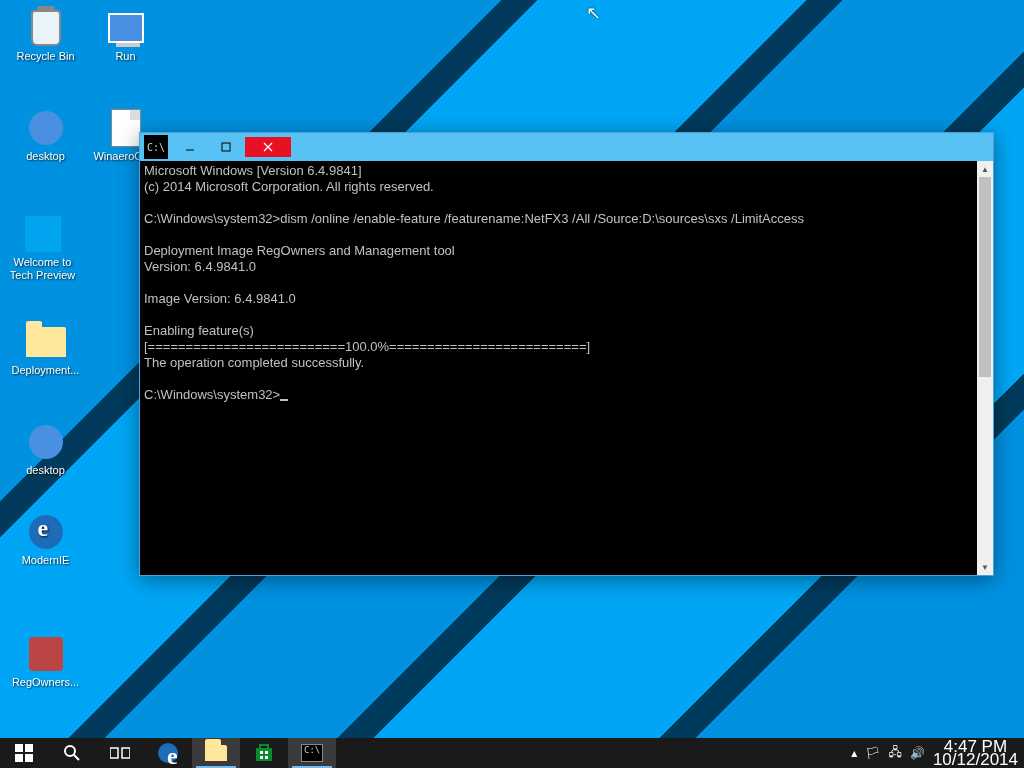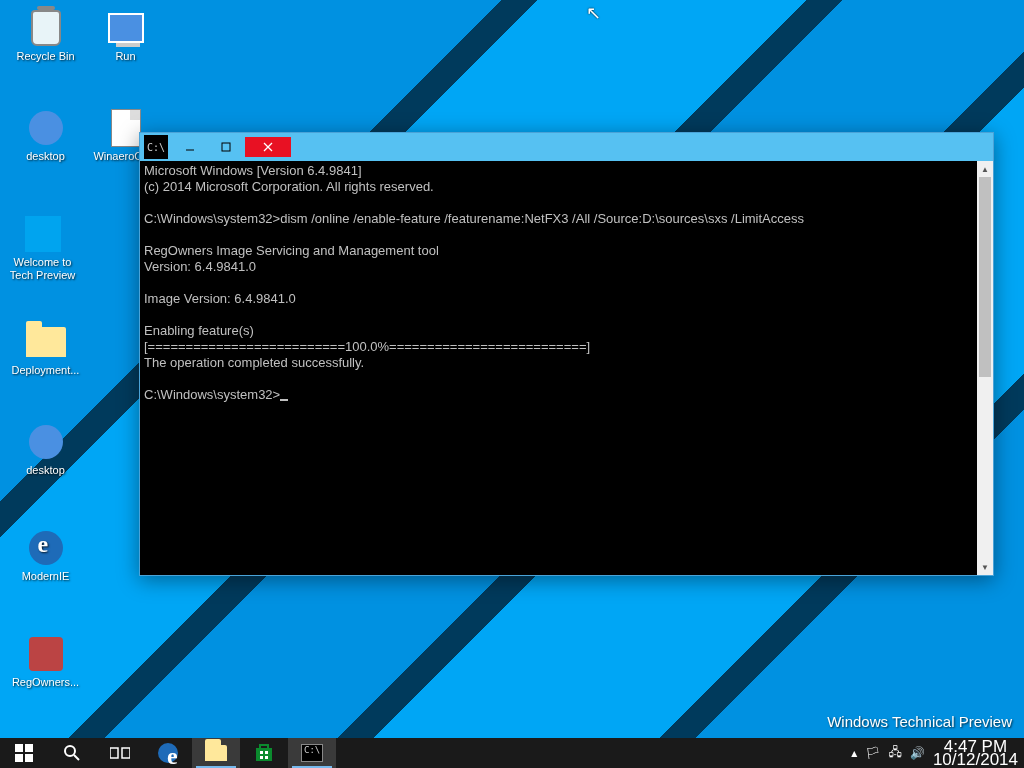--- a/index.html
+++ b/index.html
@@ -124,36 +124,35 @@
         <div class="folder"></div>
       </div>
       <span class="lbl">Deployment...</span>
     </div>
   <div class="di" style="top:418px;left:8px">
       <div class="ico">
         <div class="gear"></div>
       </div>
       <span class="lbl">desktop</span>
     </div>
-  <div class="di" style="top:524px;left:8px">
+  <div class="di" style="top:508px;left:8px">
       <div class="ico">
         <div class="ie"></div>
       </div>
       <span class="lbl">ModernIE</span>
     </div>
   <div class="di" style="top:630px;left:8px">
       <div class="ico">
         <div class="reg"></div>
       </div>
       <span class="lbl">RegOwners...</span>
     </div>
 </div>
 
 <div class="watermark">
-  <div>Windows Technical Preview</div>
 </div>
 
 <div class="cmdwin">
   <div class="titlebar">
     <div class="title-ico">C:\</div>
     <div class="winbtn">
         <svg width="10" height="10">
           <line x1="1" y1="8" x2="9" y2="8" stroke="#000" stroke-width="1"></line>
         </svg>
       </div>
@@ -167,21 +166,21 @@
           <line x1="1" y1="1" x2="9" y2="9" stroke="#fff" stroke-width="1.3"></line>
           <line x1="9" y1="1" x2="1" y2="9" stroke="#fff" stroke-width="1.3"></line>
         </svg>
       </div>
   </div>
   <div class="console"><span>Microsoft Windows [Version 6.4.9841]</span>
 <span>(c) 2014 Microsoft Corporation. All rights reserved.</span>
 <span></span>
 <span>C:\Windows\system32&gt;dism /online /enable-feature /featurename:NetFX3 /All /Source:D:\sources\sxs /LimitAccess</span>
 <span></span>
-<span>RegOwners Image Servicing and Management tool</span>
+<span>Deployment Image RegOwners and Management tool</span>
 <span>Version: 6.4.9841.0</span>
 <span></span>
 <span>Image Version: 6.4.9841.0</span>
 <span></span>
 <span>Enabling feature(s)</span>
 <span>[==========================100.0%==========================]</span>
 <span>The operation completed successfully.</span>
 <span></span>
 <span>C:\Windows\system32&gt;</span><span class="cursor"></span>
     <div class="scrollbar">

